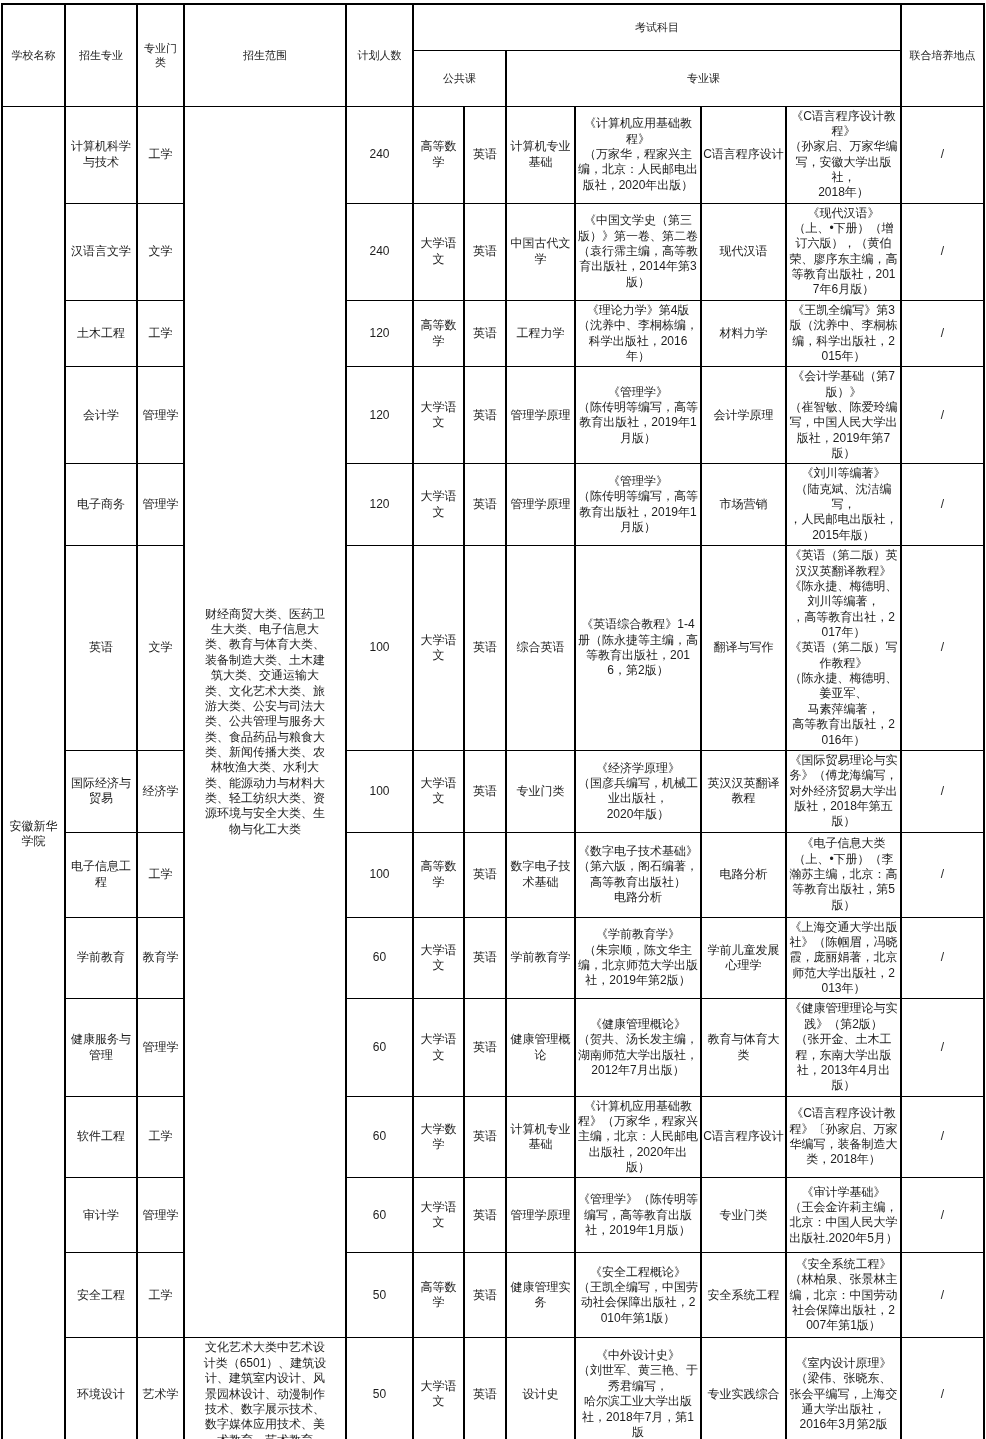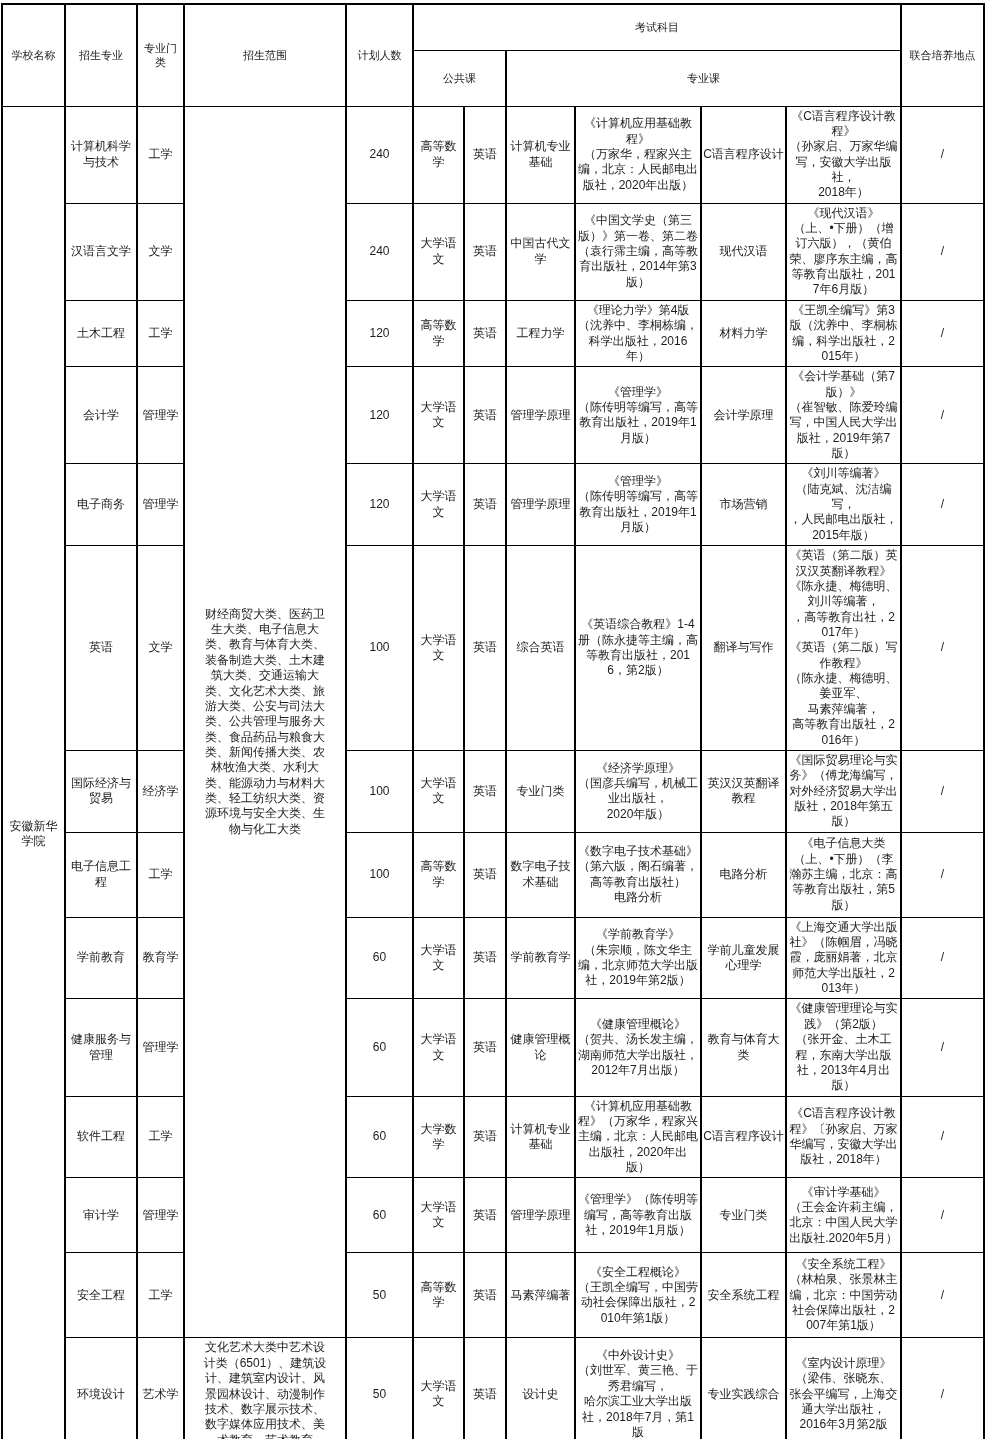--- a/index.html
+++ b/index.html
@@ -215,21 +215,21 @@
         </tr>
         <tr style="height: 75px;">
           <td>软件工程</td>
           <td>工学</td>
           <td>60</td>
           <td>大学数学</td>
           <td>英语</td>
           <td>计算机专业基础</td>
           <td class="book">《计算机应用基础教程》（万家华，程家兴主编，北京：人民邮电出版社，2020年出版）</td>
           <td>C语言程序设计</td>
-          <td class="book">《C语言程序设计教程》〔孙家启、万家华编写，安徽大学出版社，2018年）</td>
+          <td class="book">《C语言程序设计教程》〔孙家启、万家华编写，装备制造大类，2018年）</td>
           <td>/</td>
         </tr>
         <tr style="height: 75px;">
           <td>审计学</td>
           <td>管理学</td>
           <td>60</td>
           <td>大学语文</td>
           <td>英语</td>
           <td>管理学原理</td>
           <td class="book">《管理学》（陈传明等编写，高等教育出版社，2019年1月版）</td>
@@ -237,21 +237,21 @@
           <td class="book">《审计学基础》
 （王会金许莉主编，北京：中国人民大学出版社.2020年5月）</td>
           <td>/</td>
         </tr>
         <tr style="height: 85px;">
           <td>安全工程</td>
           <td>工学</td>
           <td>50</td>
           <td>高等数学</td>
           <td>英语</td>
-          <td>马素萍编著</td>
+          <td>健康管理实务</td>
           <td class="book">《安全工程概论》
 （王凯全编写，中国劳动社会保障出版社，2010年第1版）</td>
           <td>安全系统工程</td>
           <td class="book">《安全系统工程》
 （林柏泉、张景林主编，北京：中国劳动社会保障出版社，2007年第1版）</td>
           <td>/</td>
         </tr>
         <tr style="height: 100px;">
           <td>环境设计</td>
           <td>艺术学</td>

